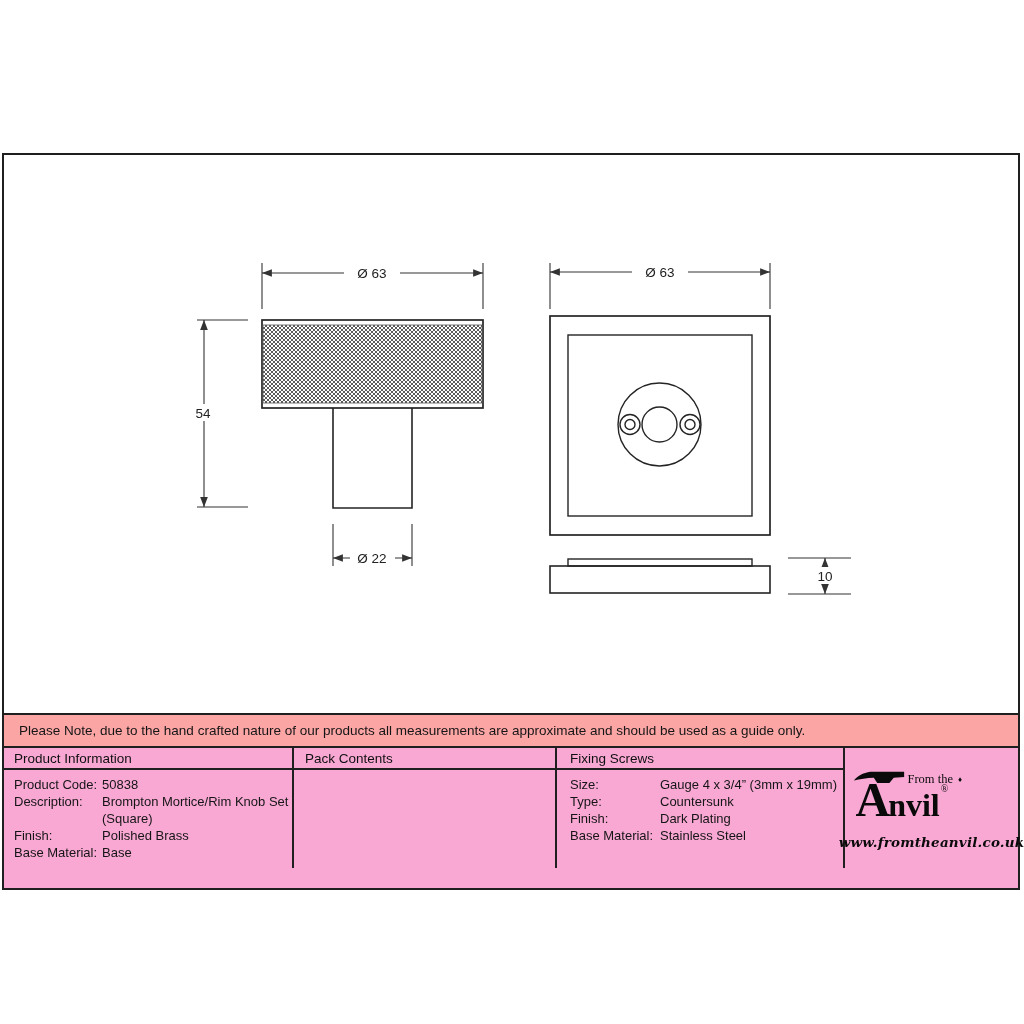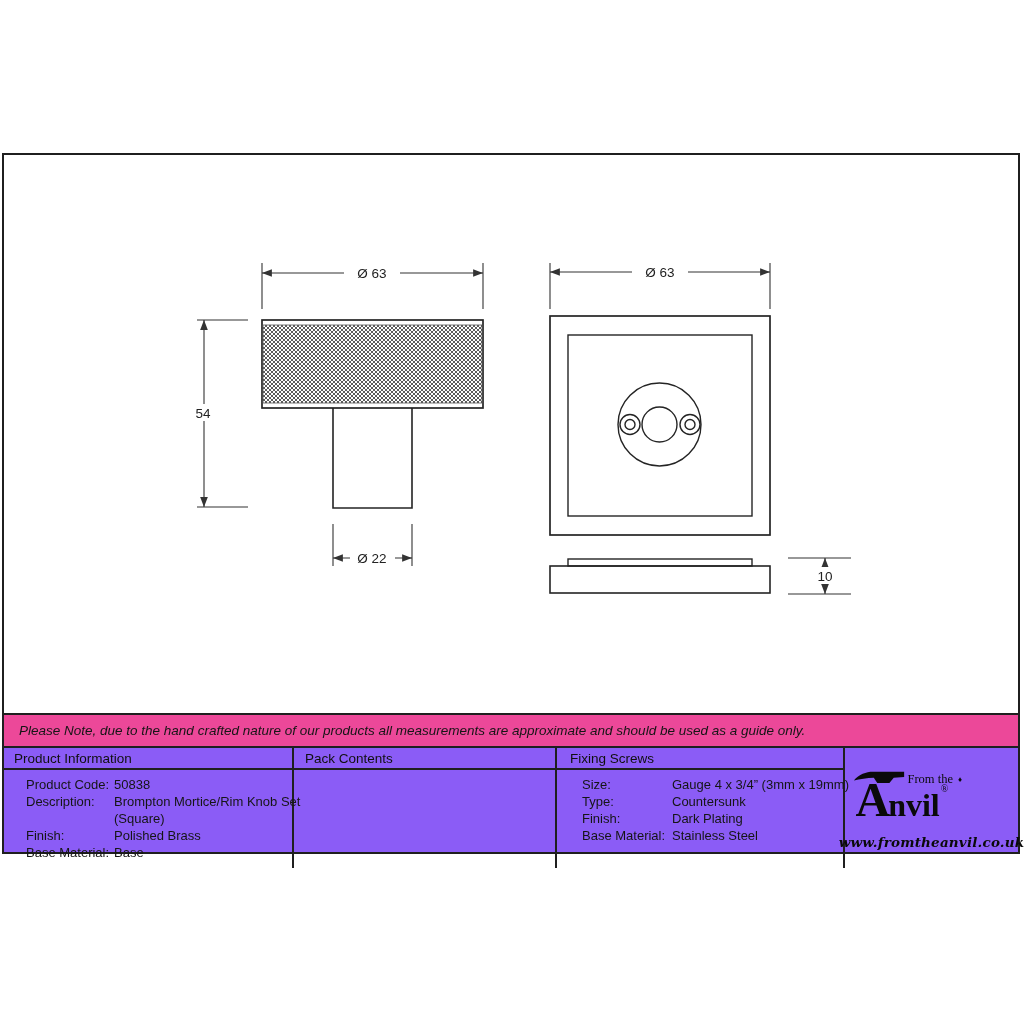--- a/index.html
+++ b/index.html
@@ -4,37 +4,37 @@
 <style>
   html,body{margin:0;padding:0;background:#fff;}
   body{width:1024px;height:1024px;position:relative;overflow:hidden;
        font-family:"Liberation Sans",sans-serif;color:#111;}
   *{box-sizing:border-box;}
   .abs{position:absolute;}
 
   
   #main-box{left:2px;top:153px;width:1018px;height:562px;border:2px solid #1f1f1f;background:#fff;}
   #note-box{left:2px;top:713px;width:1018px;height:35px;border:2px solid #1f1f1f;
-            display:flex;align-items:center;padding-left:15px;font-size:13.5px;color:#151515;background:#ec4899;font-style:italic;}
-  #spec-table{left:2px;top:746px;width:1018px;height:108px;border:2px solid #1f1f1f;background:#8b5cf6;}
+            display:flex;align-items:center;padding-left:15px;font-size:13.5px;color:#151515;background:#fca5a5;}
+  #spec-table{left:2px;top:746px;width:1018px;height:144px;border:2px solid #1f1f1f;background:#f9a8d4;}
 
   
   #drawing-svg{position:absolute;left:0;top:0;width:1024px;height:780px;pointer-events:none;}
   #drawing-svg text{font-family:"Liberation Sans",sans-serif;font-size:13.5px;fill:#222;}
   .part{fill:#fff;stroke:#242424;stroke-width:1.7;}
   .part-thin{fill:#fff;stroke:#242424;stroke-width:1.4;}
   .openpart{fill:none;stroke:#242424;stroke-width:1.6;}
   .dim,.ext{fill:none;stroke:#333;stroke-width:1.1;}
   .dimbg{fill:#fff;stroke:none;}
 
   
   .vdiv{position:absolute;top:0;width:2px;height:120px;background:#1f1f1f;}
   .hdr-line{position:absolute;left:0;top:20px;width:841px;height:2px;background:#1f1f1f;}
   .th{position:absolute;top:3px;font-size:13.5px;color:#101010;white-space:nowrap;}
-  .cell{position:absolute;top:28px;font-size:13px;line-height:17px;color:#151515;white-space:nowrap;margin-left:12px;}
+  .cell{position:absolute;top:28px;font-size:13px;line-height:17px;color:#151515;white-space:nowrap;}
   .kv{display:flex;}
   .kv .k{flex:none;}
   #cell-product .k{width:88px;}
   #cell-fixing .k{width:90px;}
 
   
   #cell-logo{position:absolute;left:841px;top:0;width:173px;height:120px;
              display:flex;flex-direction:column;align-items:center;justify-content:center;}
   .logo-row{position:relative;width:152px;height:58px;}
   .anvil-svg{position:absolute;left:-3px;top:2px;width:52px;height:18px;z-index:2;}

